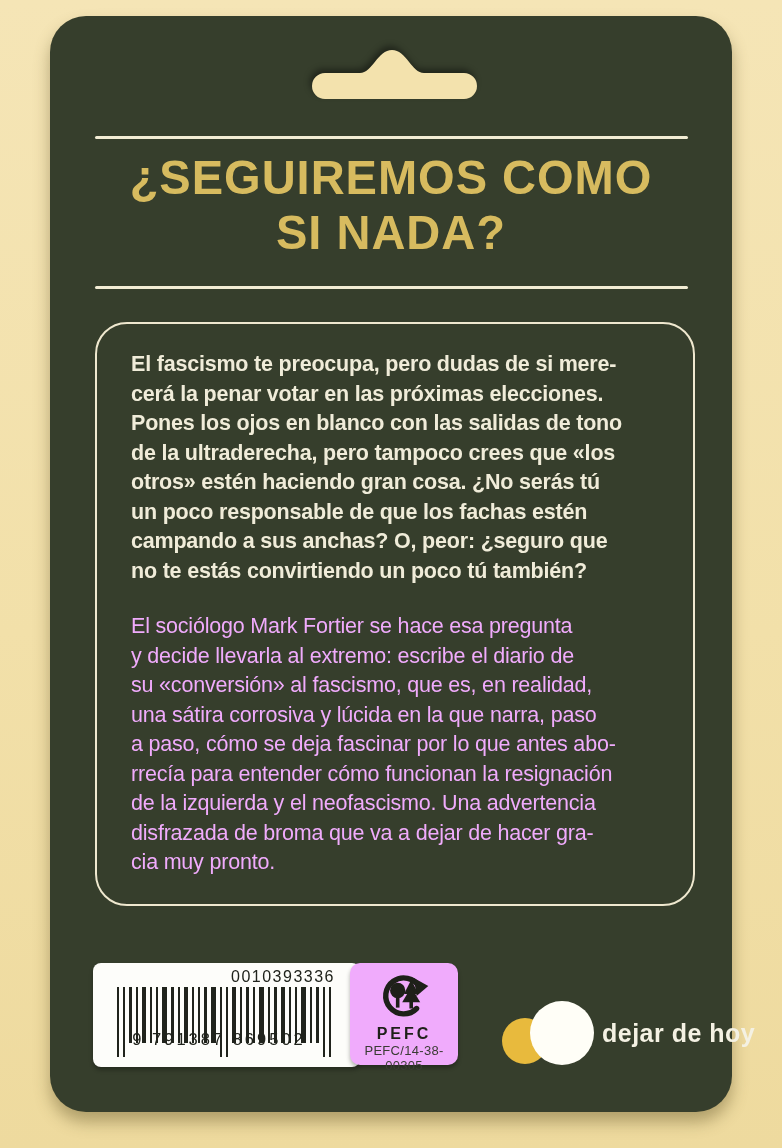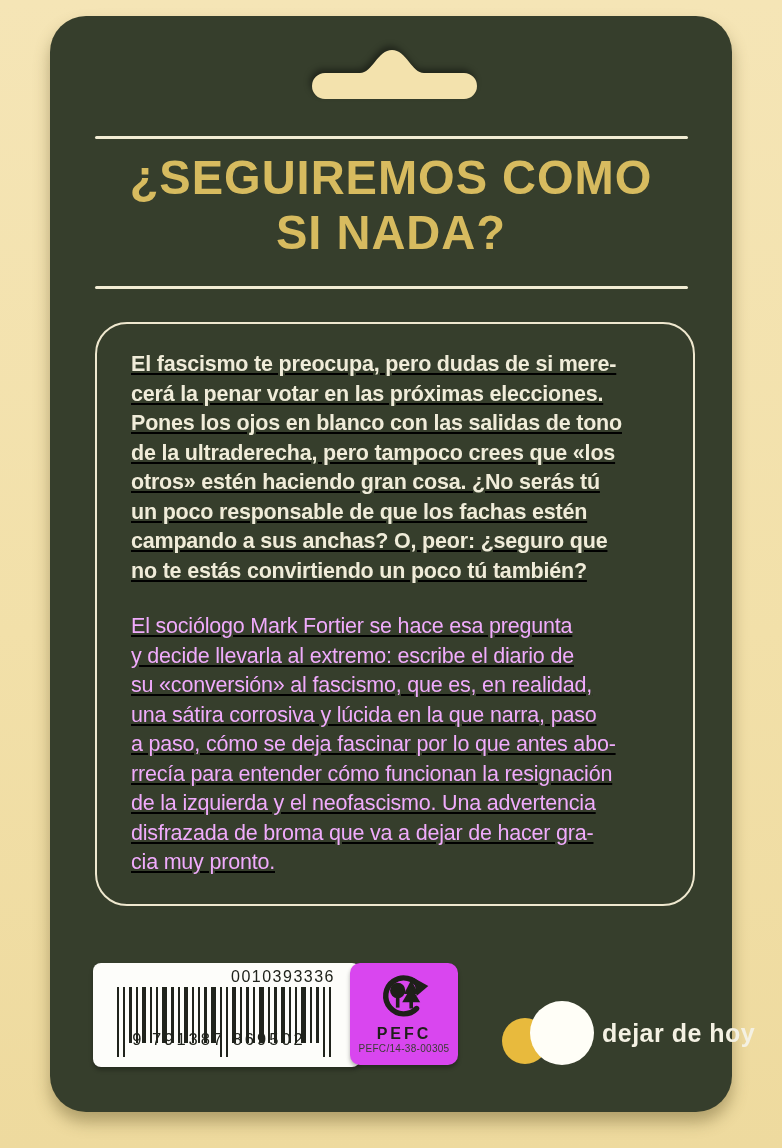--- a/index.html
+++ b/index.html
@@ -23,46 +23,46 @@
   .rule{position:absolute;left:45px;width:593px;height:3px;background:#f2ecd4;border-radius:2px}
   .rule.top{top:120px}
   .rule.bottom{top:270px}
   .title{
     position:absolute;left:0;right:0;top:134px;margin:0;text-align:center;
     color:var(--title-gold);font-size:48px;line-height:55px;font-weight:bold;
     letter-spacing:1px;white-space:pre-line;transform:scaleX(.98);
   }
   .synopsis-box{
     position:absolute;left:45px;top:306px;width:600px;height:584px;
-    border:2.5px solid #efe8cf;border-radius:32px;padding:26px 32px 0 34px;text-decoration:underline;
+    border:2.5px solid #efe8cf;border-radius:32px;padding:26px 32px 0 34px;
   }
   .para{margin:0;color:var(--text-cream);font-size:21.5px;line-height:29.5px;
     white-space:pre-line;letter-spacing:-.2px}
   .para.lead{font-weight:bold;margin-bottom:26px}
   .para.body{font-weight:normal;color:#f0abfc}
 
   .barcode-label{
     position:absolute;left:43px;top:947px;width:267px;height:104px;
     background:#fdfdfa;border-radius:8px;padding:5px 25px 0 10px;
     box-shadow:0 3px 4px rgba(0,0,0,.3);
   }
   .barcode-top{ text-align:right;font-size:16px;line-height:17px;color:var(--ink);letter-spacing:1.5px}
   .bars{display:flex;justify-content:space-between;align-items:flex-start;height:56px;margin-top:2px;padding:0 4px 0 14px}
   .bar{background:var(--ink);height:56px;flex:0 0 auto}
   .bar.tall{height:70px}
   .barcode-digits{position:relative;margin-top:-13px;text-align:center;
     font-size:16.5px;color:var(--ink);letter-spacing:3px;white-space:nowrap}
 
   .pefc-label{
     position:absolute;left:300px;top:947px;width:108px;height:102px;
-    background:#d946ef;border-radius:10px;text-align:center;padding-top:5px;
+    background:#f0abfc;border-radius:10px;text-align:center;padding-top:5px;
     box-shadow:0 3px 4px rgba(0,0,0,.3);
   }
   .pefc-name{font-weight:bold;font-size:16px;letter-spacing:3px;color:#1e2019;line-height:16px}
-  .pefc-code{font-size:10px;color:#3a3c34;letter-spacing:.3px;margin-top:1px}
+  .pefc-code{font-size:13px;color:#3a3c34;letter-spacing:.3px;margin-top:1px}
 
   .publisher{position:absolute;left:446px;top:980px;width:260px;height:80px}
   .circle-yellow{position:absolute;left:6px;top:22px;width:46px;height:46px;
     border-radius:50%;background:var(--publisher-yellow)}
   .circle-white{position:absolute;left:34px;top:5px;width:64px;height:64px;
     border-radius:50%;background:#fffef7}
   .publisher-name{position:absolute;left:106px;top:23px;font-size:25px;
     font-weight:bold;color:#f4f1e3;letter-spacing:.5px;white-space:nowrap}
 </style>
 </head>

